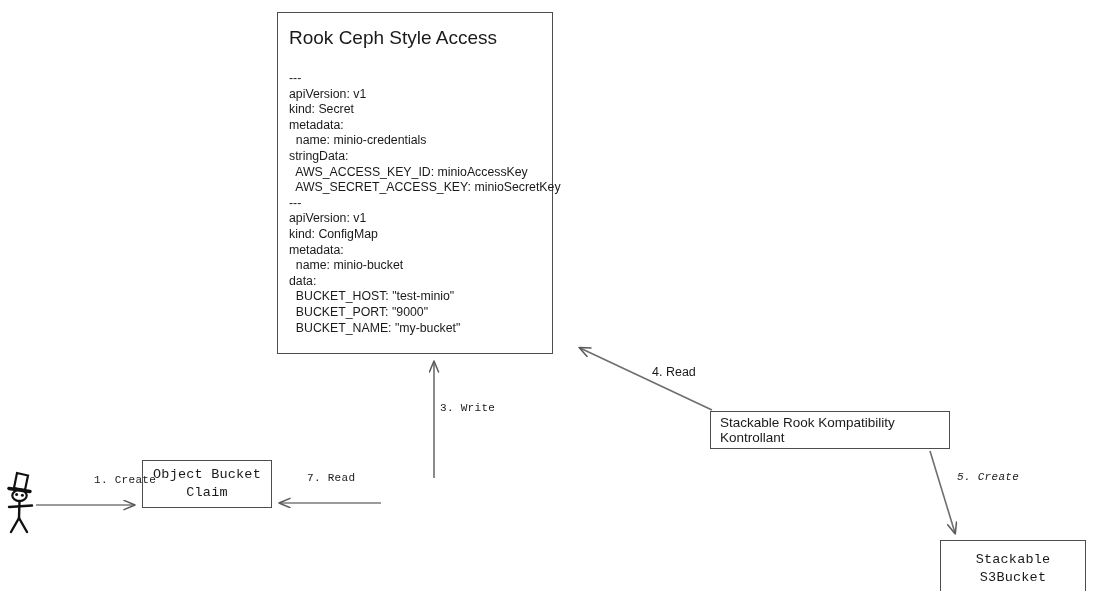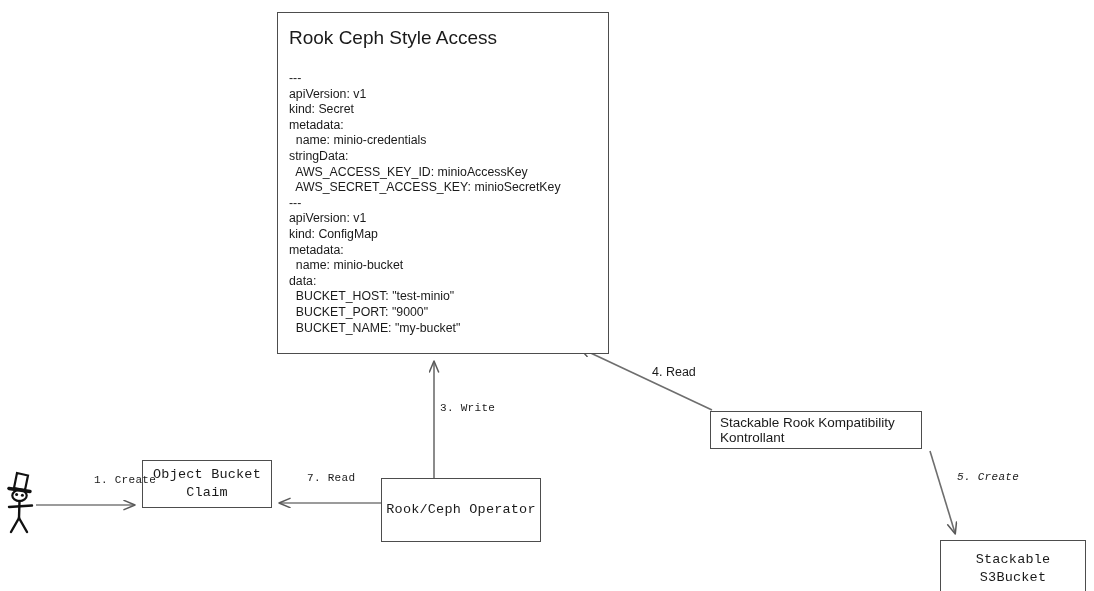--- a/index.html
+++ b/index.html
@@ -134,21 +134,21 @@
         <path d="M17.5,31 L17,48"></path>
 
         <path d="M7,37 L30,35.5"></path>
 
         <path d="M17,48 L9,62"></path>
         <path d="M17,48 L25,62"></path>
       </g>
     </svg>
   </div>
 
-  <div class="node" id="yaml-card" style="left:277px; top:12px; width:332px; height:342px;">
+  <div class="node" id="yaml-card" style="left:277px; top:12px; width:276px; height:342px;">
     <div id="yaml-title">Rook Ceph Style Access</div>
     <div id="yaml-body">---
 apiVersion: v1
 kind: Secret
 metadata:
   name: minio-credentials
 stringData:
   AWS_ACCESS_KEY_ID: minioAccessKey
   AWS_SECRET_ACCESS_KEY: minioSecretKey
 ---
@@ -158,23 +158,22 @@
   name: minio-bucket
 data:
   BUCKET_HOST: "test-minio"
   BUCKET_PORT: "9000"
   BUCKET_NAME: "my-bucket"</div>
   </div>
 
   <div class="node node-mono" style="left:142px; top:460px; width:130px; height:48px;">Object Bucket
 Claim</div>
 
-  <div class="node node-mono" style="left:381px; top:478px; width:160px; height:64px;">Rook/Ceph Operator</div>
 
-  <div class="node node-sans" style="left:710px; top:411px; width:212px; height:38px;">Stackable Rook Kompatibility Kontrollant</div>
+  <div class="node node-sans" style="left:710px; top:411px; width:240px; height:38px;">Stackable Rook Kompatibility Kontrollant</div>
 
   <div class="node node-mono" style="left:940px; top:540px; width:146px; height:58px;">Stackable S3Bucket</div>
 
   <div class="edge-label lbl-mono" style="left:60px; top:474px;margin-left:34px;">1. Create</div>
 
   <div class="edge-label lbl-mono" style="left:307px; top:472px;">7. Read</div>
 
   <div class="edge-label lbl-mono" style="left:440px; top:402px;">3. Write</div>
 
   <div class="edge-label lbl-sans" style="left:652px; top:365px;">4. Read</div>

